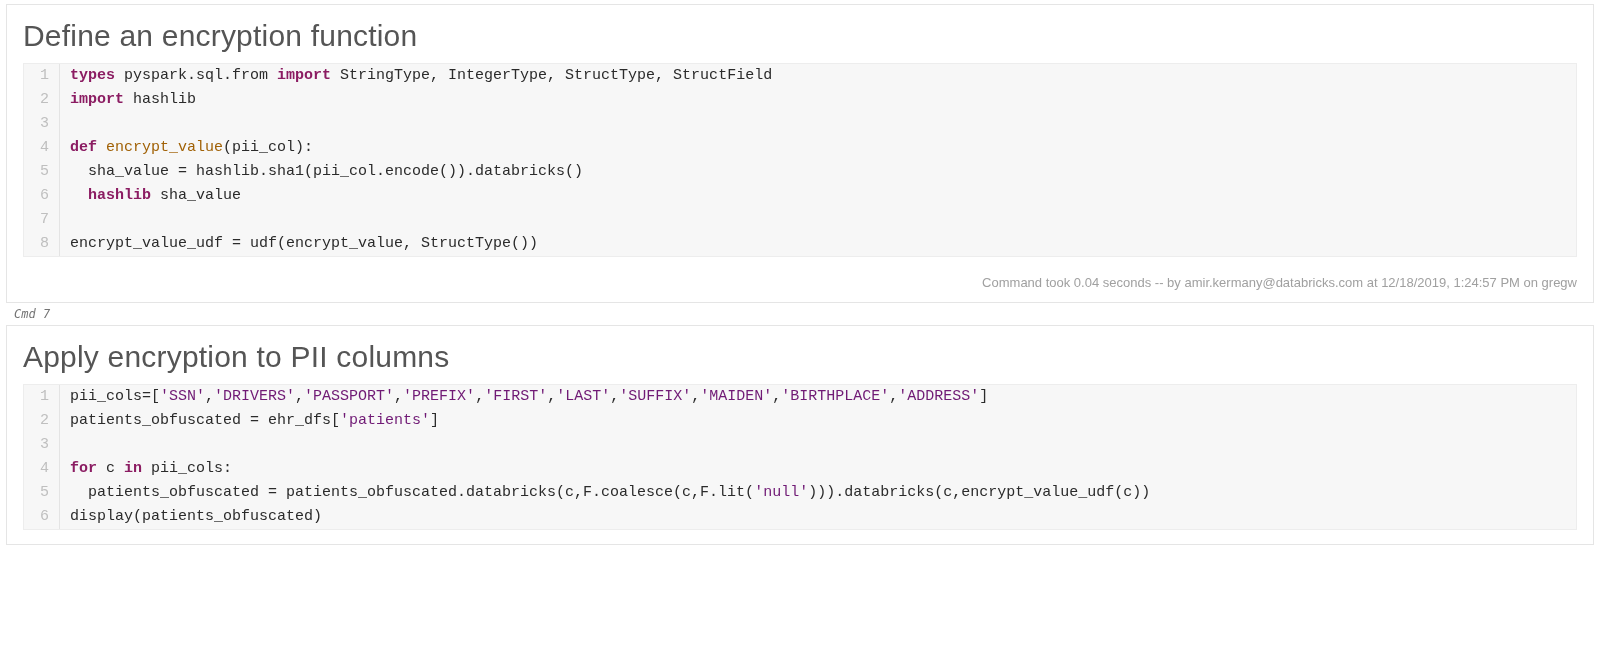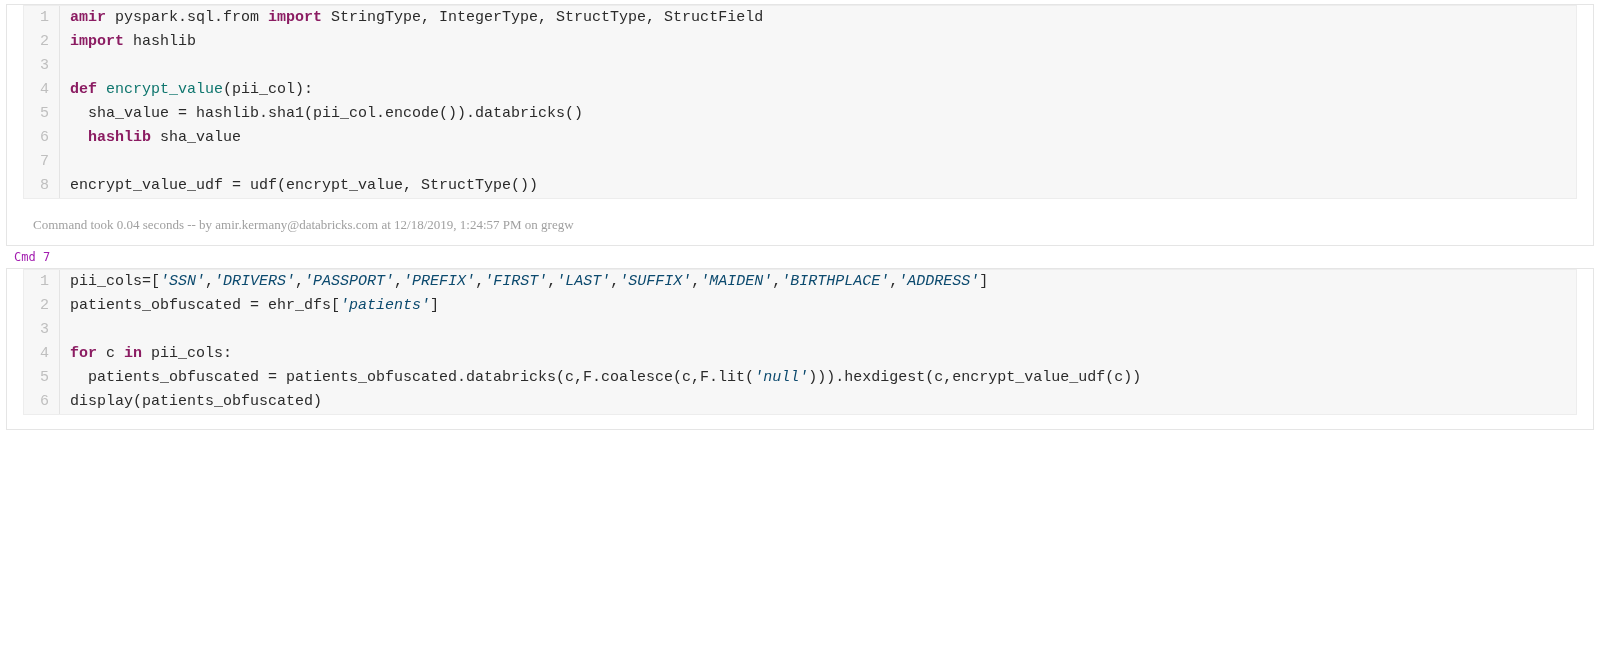--- a/index.html
+++ b/index.html
@@ -45,43 +45,46 @@
     background: #f7f7f7;
   }
   .code-content {
     padding-left: 10px;
     white-space: pre;
     color: #2b2b2b;
     flex: 1;
     overflow: hidden;
   }
   .code-content .kw { color: #8b1c62; font-weight: bold; }
-  .code-content .fn { color: #0f766e; }
-  .code-content .str { color: #0c4a6e; font-style: italic; }
+  .code-content .fn { color: #a16207; }
+  .code-content .str { color: #701a75; }
   .cell-footer {
-    font-family: Liberation Serif, serif;
+    font-family: Liberation Sans, sans-serif;
     font-size: 13px;
     color: #a0a0a0;
     padding: 4px 16px 12px 26px;
+    text-align: right;
   }
   .cmd-label {
     font-family: "Menlo", "Consolas", monospace;
     font-size: 12px;
-    color: #a21caf;
+    color: #737373;
     margin: 4px 0 0 14px;
+    font-style: italic;
   }
 </style>
 </head>
 <body>
 
 <div class="cell">
+  <div class="cell-title">Define an encryption function</div>
   <div class="code-block" id="code-0">
       <div class="code-line">
         <div class="gutter">1</div>
-        <div class="code-content"><span class="kw">amir</span><span> pyspark.sql.from </span><span class="kw">import</span><span> StringType, IntegerType, StructType, StructField</span></div>
+        <div class="code-content"><span class="kw">types</span><span> pyspark.sql.from </span><span class="kw">import</span><span> StringType, IntegerType, StructType, StructField</span></div>
       </div>
       <div class="code-line">
         <div class="gutter">2</div>
         <div class="code-content"><span class="kw">import</span><span> hashlib</span></div>
       </div>
       <div class="code-line">
         <div class="gutter">3</div>
         <div class="code-content">&nbsp;</div>
       </div>
       <div class="code-line">
@@ -104,39 +107,40 @@
         <div class="gutter">8</div>
         <div class="code-content"><span>encrypt_value_udf = udf(encrypt_value, StructType())</span></div>
       </div>
     </div>
   <div class="cell-footer">Command took 0.04 seconds -- by amir.kermany@databricks.com at 12/18/2019, 1:24:57 PM on gregw</div>
 </div>
 
 <div class="cmd-label">Cmd 7</div>
 
 <div class="cell">
+  <div class="cell-title">Apply encryption to PII columns</div>
   <div class="code-block" id="code-1">
       <div class="code-line">
         <div class="gutter">1</div>
         <div class="code-content"><span>pii_cols=[</span><span class="str">'SSN'</span><span>,</span><span class="str">'DRIVERS'</span><span>,</span><span class="str">'PASSPORT'</span><span>,</span><span class="str">'PREFIX'</span><span>,</span><span class="str">'FIRST'</span><span>,</span><span class="str">'LAST'</span><span>,</span><span class="str">'SUFFIX'</span><span>,</span><span class="str">'MAIDEN'</span><span>,</span><span class="str">'BIRTHPLACE'</span><span>,</span><span class="str">'ADDRESS'</span><span>]</span></div>
       </div>
       <div class="code-line">
         <div class="gutter">2</div>
         <div class="code-content"><span>patients_obfuscated = ehr_dfs[</span><span class="str">'patients'</span><span>]</span></div>
       </div>
       <div class="code-line">
         <div class="gutter">3</div>
         <div class="code-content">&nbsp;</div>
       </div>
       <div class="code-line">
         <div class="gutter">4</div>
         <div class="code-content"><span class="kw">for</span><span> c </span><span class="kw">in</span><span> pii_cols:</span></div>
       </div>
       <div class="code-line">
         <div class="gutter">5</div>
-        <div class="code-content"><span>  patients_obfuscated = patients_obfuscated.databricks(c,F.coalesce(c,F.lit(</span><span class="str">'null'</span><span>))).hexdigest(c,encrypt_value_udf(c))</span></div>
+        <div class="code-content"><span>  patients_obfuscated = patients_obfuscated.databricks(c,F.coalesce(c,F.lit(</span><span class="str">'null'</span><span>))).databricks(c,encrypt_value_udf(c))</span></div>
       </div>
       <div class="code-line">
         <div class="gutter">6</div>
         <div class="code-content"><span>display(patients_obfuscated)</span></div>
       </div>
     </div>
 </div>
 
 </body></html>

